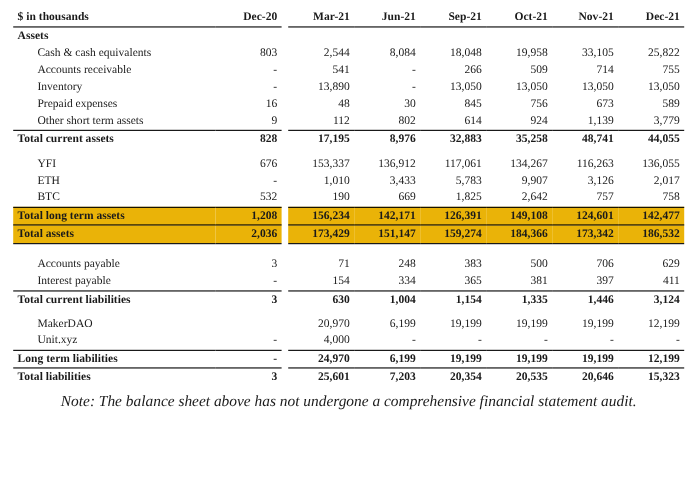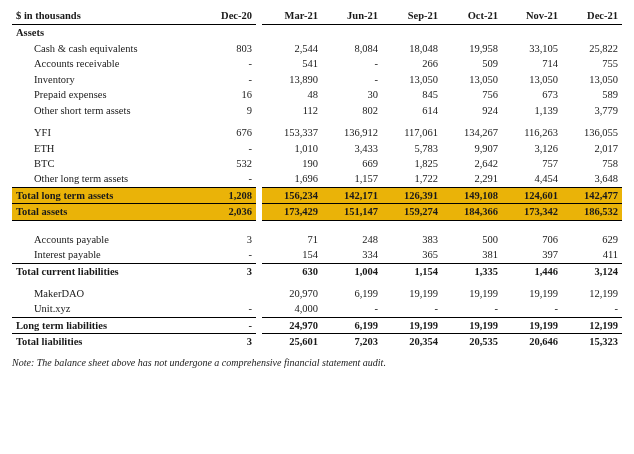--- a/index.html
+++ b/index.html
@@ -71,24 +71,25 @@
   }
   .shade td { font-weight: bold; }
   .shade-top td.lbl, .shade-top td.num { border-top: 0.9px solid #000; }
   .shade-bottom td.lbl, .shade-bottom td.num { border-bottom: 0.9px solid #000; margin-top: 12px; }
 
   .spacer td { height: 9px; padding: 0; border: none; background: none; }
   .spacer-sm td { height: 5px; padding: 0; border: none; background: none; }
 
   .footnote {
     margin: 7px 12px 0 12px;
-    font-size: 10px;
+    font-size: 14px;
     font-style: italic;
     color: #1a1a1a;
     font-family: "Liberation Serif", serif;
+    text-align: center;
   }
 </style>
 </head>
 <body>
 
 <div class="sheet">
 
   <table class="bs">
     <colgroup>
       <col class="c-label">
@@ -181,20 +182,31 @@
         <td class="num">9</td>
         <td class="gapcell"></td>
         <td class="num">112</td>
         <td class="num">802</td>
         <td class="num">614</td>
         <td class="num">924</td>
         <td class="num">1,139</td>
         <td class="num">3,779</td>
       </tr>
 
+      <tr class="subtotal">
+        <td class="lbl">Total current assets</td>
+        <td class="num">828</td>
+        <td class="gapcell"></td>
+        <td class="num">17,195</td>
+        <td class="num">8,976</td>
+        <td class="num">32,883</td>
+        <td class="num">35,258</td>
+        <td class="num">48,741</td>
+        <td class="num">44,055</td>
+      </tr>
 
       <tr class="spacer-sm">
           <td colspan="9"></td>
         </tr>
 
       <tr>
         <td class="lbl indent">YFI</td>
         <td class="num">676</td>
         <td class="gapcell"></td>
         <td class="num">153,337</td>
@@ -222,31 +234,20 @@
         <td class="num">532</td>
         <td class="gapcell"></td>
         <td class="num">190</td>
         <td class="num">669</td>
         <td class="num">1,825</td>
         <td class="num">2,642</td>
         <td class="num">757</td>
         <td class="num">758</td>
       </tr>
 
-      <tr>
-        <td class="lbl indent">Other long term assets</td>
-        <td class="num">-</td>
-        <td class="gapcell"></td>
-        <td class="num">1,696</td>
-        <td class="num">1,157</td>
-        <td class="num">1,722</td>
-        <td class="num">2,291</td>
-        <td class="num">4,454</td>
-        <td class="num">3,648</td>
-      </tr>
 
       <tr class="shade shade-top">
         <td class="lbl">Total long term assets</td>
         <td class="num">1,208</td>
         <td class="gapcell"></td>
         <td class="num">156,234</td>
         <td class="num">142,171</td>
         <td class="num">126,391</td>
         <td class="num">149,108</td>
         <td class="num">124,601</td>

